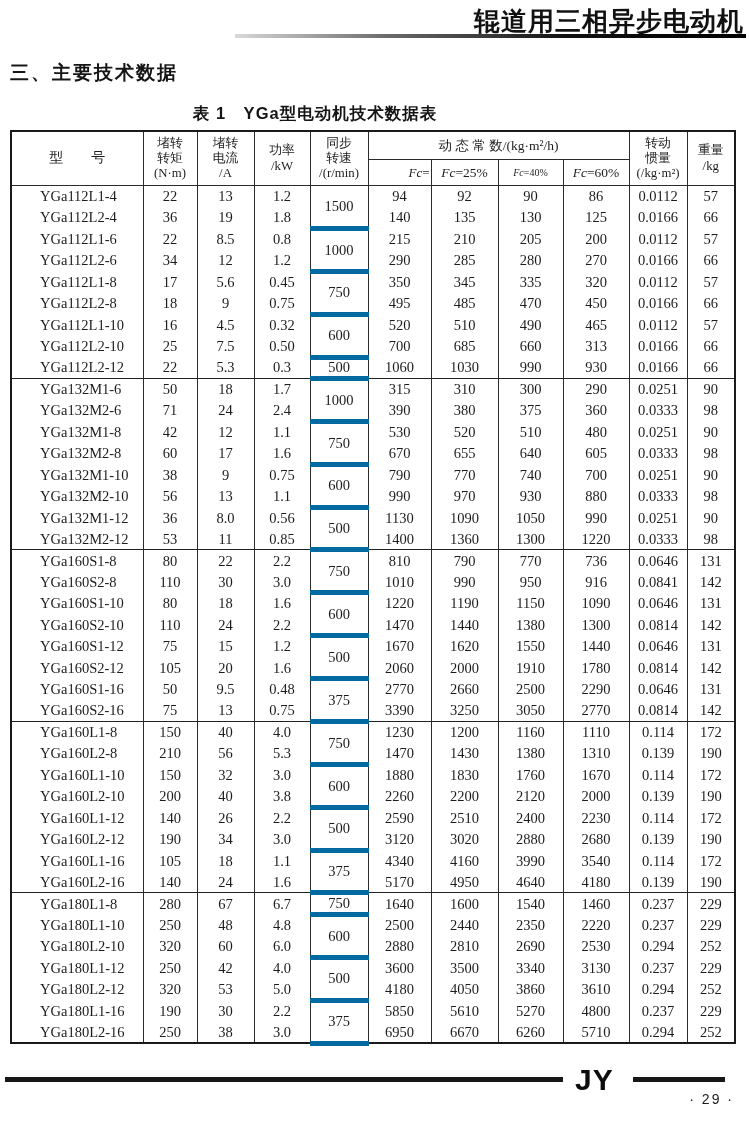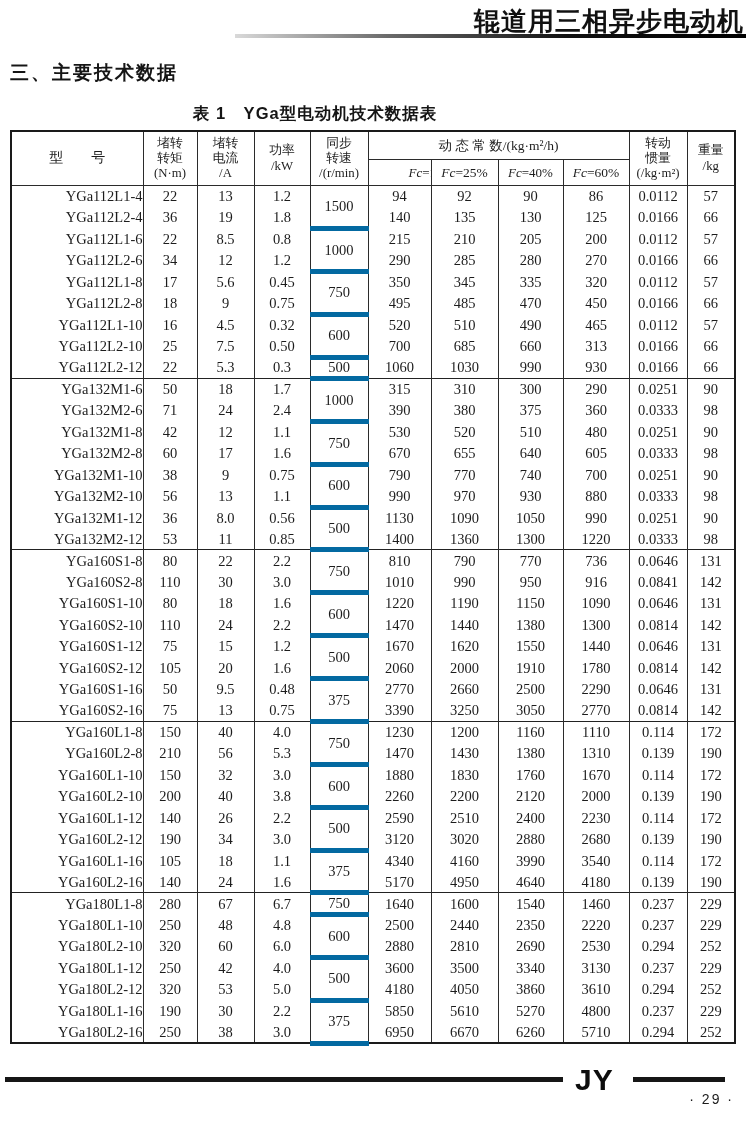--- a/index.html
+++ b/index.html
@@ -44,21 +44,21 @@
   thead th{
     font-size:12.8px;line-height:1.18;white-space:pre-line;
     border-bottom:1.5px solid #2b2b2b;
   }
   thead tr.h1 th{height:27px;}
   thead tr.h2 th{height:25px;}
   thead th.dyn{border-bottom:1px solid #2b2b2b;}
   thead .fc-i{font-style:italic;}
   tbody tr{height:21.45px;}
   tbody td{line-height:1;}
-  tbody td.model{text-align:right;padding-left:16px;}
+  tbody td.model{text-align:left;padding-left:28px;}
   tbody td.speed{border-bottom:5px solid #0369a1;border-top:1px solid #2b2b2b;}
   tbody tr.group-start td{border-top:1.5px solid #222;}
   
   .footer-rule{position:absolute;top:1076px;left:5px;width:729px;height:6px;}
   .footer-rule .seg-left{position:absolute;left:0;top:1px;width:558px;height:5px;background:#161616;}
   .footer-rule .seg-right{position:absolute;left:628px;top:1px;width:92px;height:5px;background:#161616;}
   .footer-logo{
     position:absolute;left:570px;top:-13px;width:50px;text-align:left;
     font-family:"Liberation Sans","DejaVu Sans",sans-serif;
     font-weight:900;font-size:30px;letter-spacing:1px;color:#0d0d0d;
@@ -109,21 +109,21 @@
       <th colspan="4" class="dyn" style="font-size:13.5px;">动 态 常 数/(kg·m²/h)</th>
       <th rowspan="2">转动
 惯量
 (/kg·m²)</th>
       <th rowspan="2">重量
 /kg</th>
     </tr>
     <tr class="h2">
       <th style="font-size:13px;padding-left:40px;"><span class="fc-i">Fc</span><span>=15%</span></th>
       <th style="font-size:13.5px;"><span class="fc-i">Fc</span><span>=25%</span></th>
-      <th style="font-size:13px;"><span class="fc-i">Fc</span><span>=40%</span></th>
+      <th style="font-size:10px;"><span class="fc-i">Fc</span><span>=40%</span></th>
       <th style="font-size:13.5px;margin-top:48px;"><span class="fc-i">Fc</span><span>=60%</span></th>
     </tr>
   </thead>
   <tbody>
       <tr class="group-start">
         <td class="model">YGa112L1-4</td>
         <td>22</td>
         <td>13</td>
         <td>1.2</td>
         <td class="speed" rowspan="2">1500</td>

